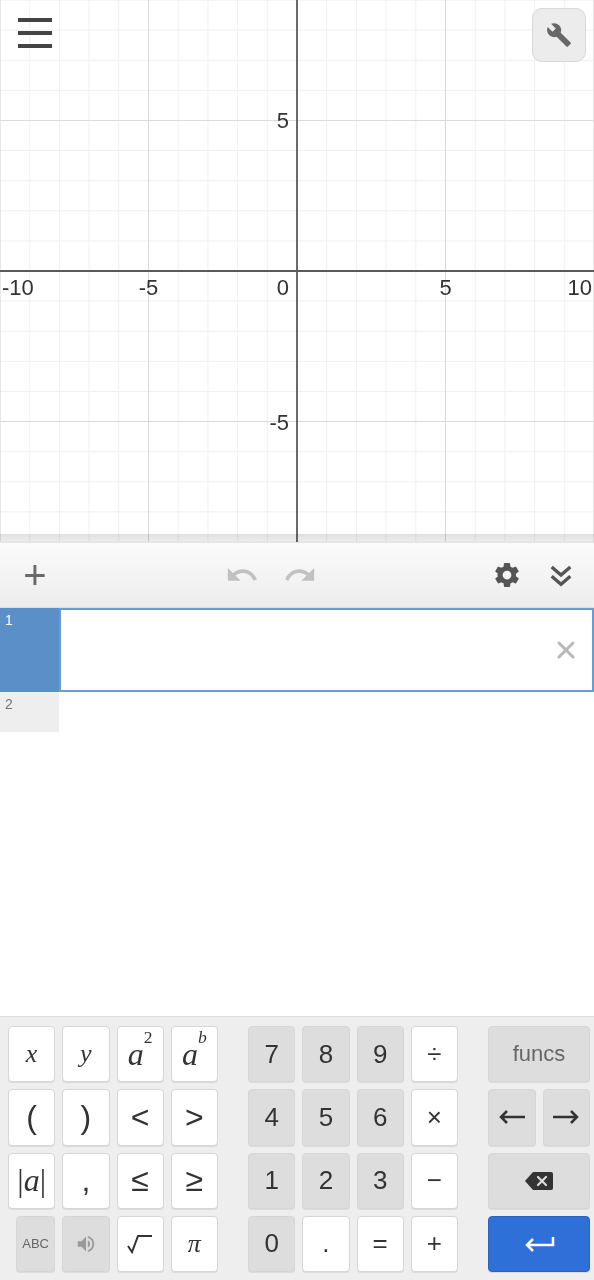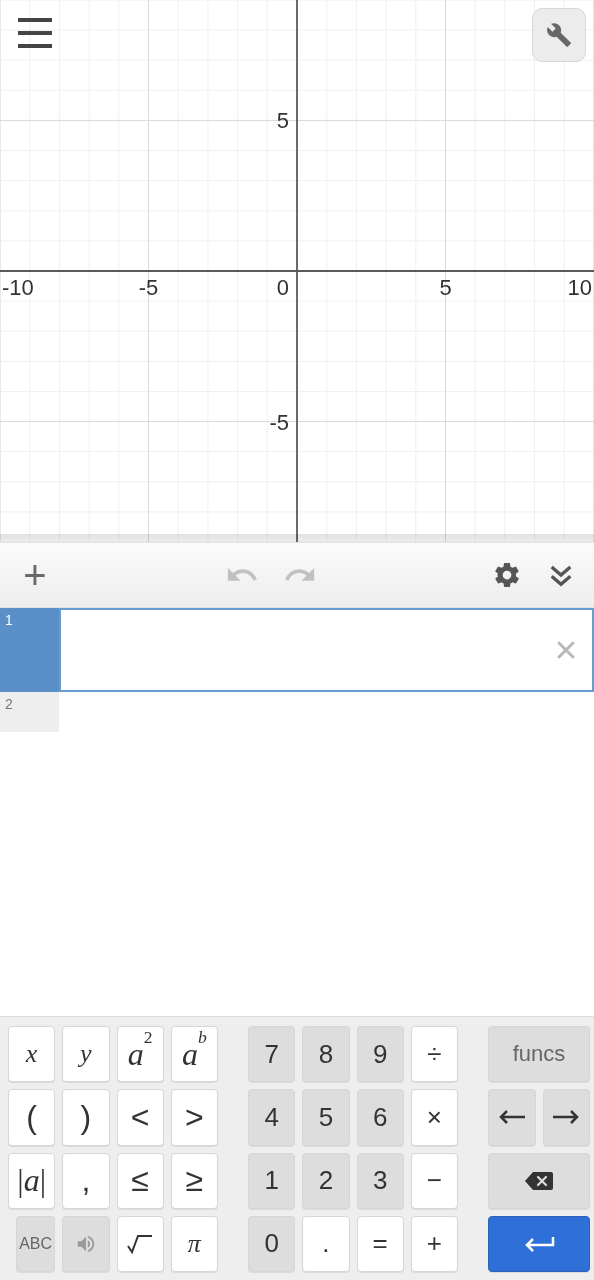--- a/index.html
+++ b/index.html
@@ -66,21 +66,21 @@
     background:#ffffff; border:1px solid #d6d6d6; border-radius:4px;
     display:flex; align-items:center; justify-content:center;
     font-size:32px; color:#333; box-shadow: 0 1px 0 rgba(0,0,0,0.08); cursor:pointer;
     user-select:none;
   }
   .key.gray { background:#dddddd; }
   .key.dim  { background:#dddddd; color:#666; }
   .key.dimmer { background:#dddddd; color:#999; }
   .key.big  { font-size:26px; }
   .key.italic { font-style:italic; font-family: "Times New Roman", Georgia, serif; font-size:26px; }
-  .key.small { font-size:16px;margin-left:8px; }
+  .key.small { font-size:13px;margin-left:8px; }
   .key.enter { background:#2f6fd8; border-color:#2a62be; color:#fff; }
 
   .sup { font-family:"Times New Roman", Georgia, serif; font-style:italic; }
   .sup sup { font-size:0.55em; position:relative; top:-0.55em; font-style:normal;}
   .sup .supi { font-style:italic; }
 
   .abs-outer { font-family:"Times New Roman", Georgia, serif; font-style:normal; }
 
 </style>
 </head>

